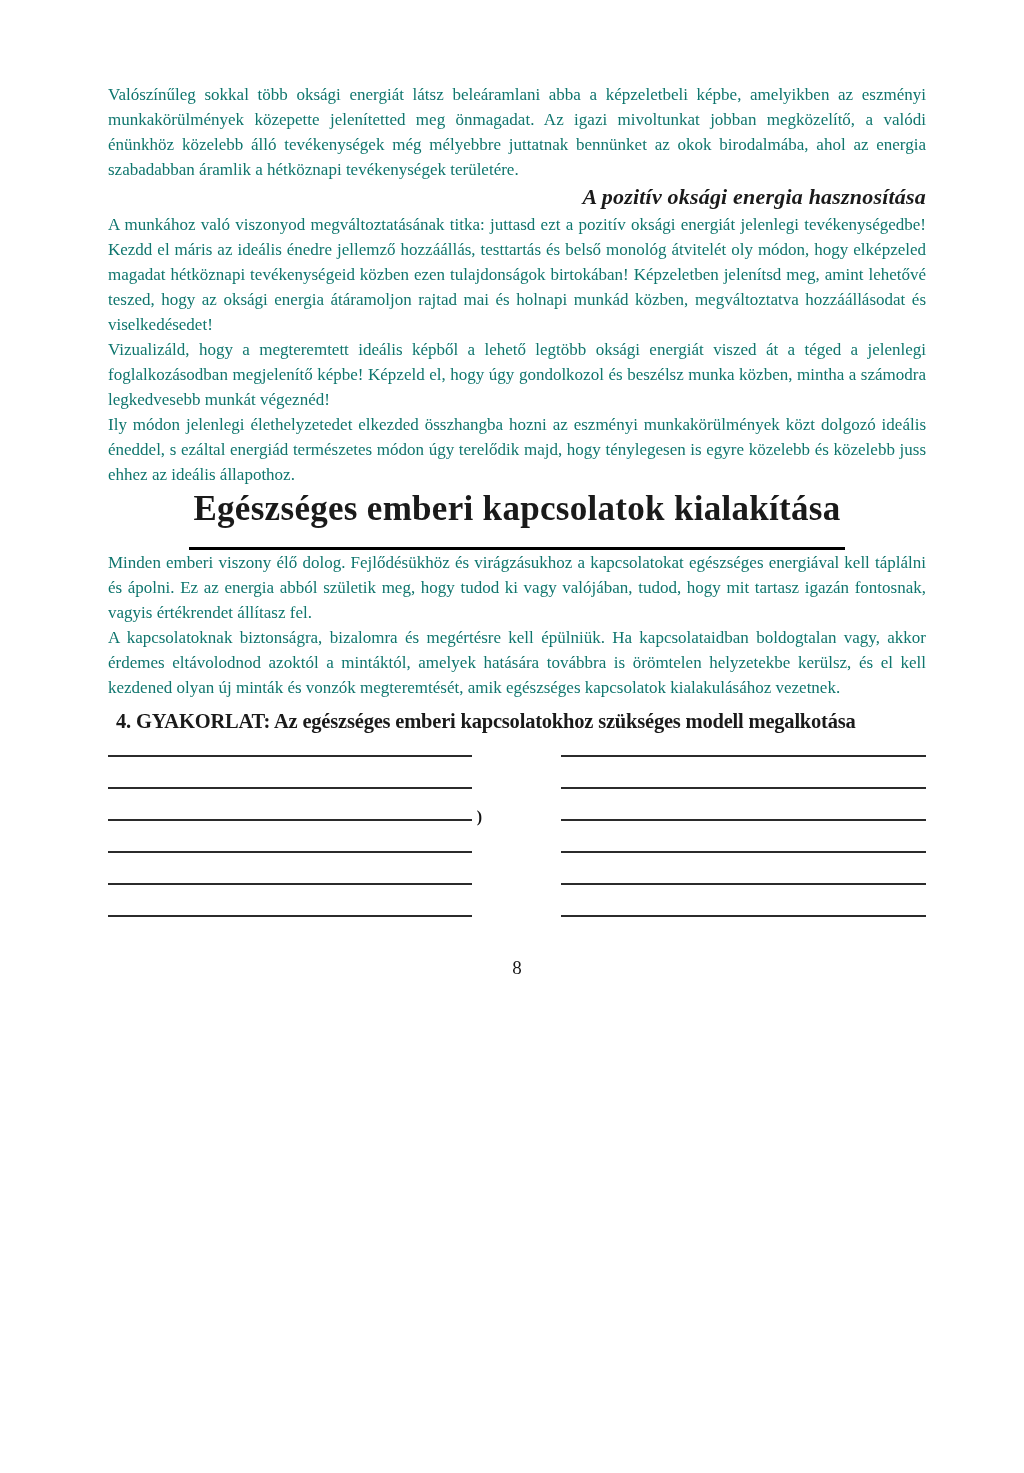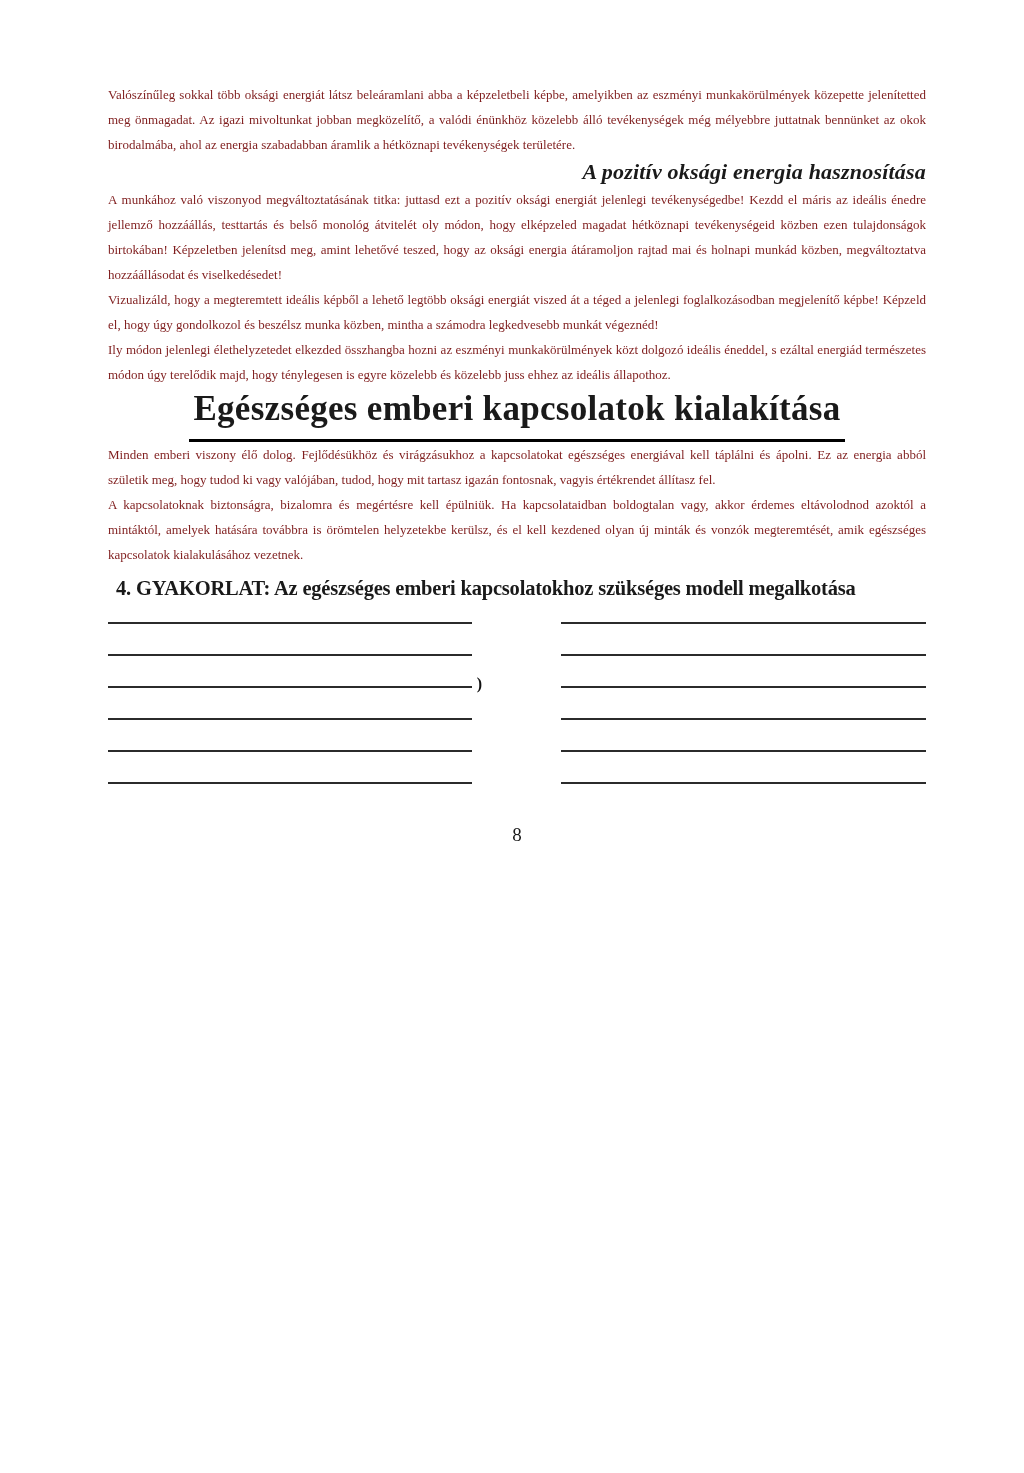--- a/index.html
+++ b/index.html
@@ -17,25 +17,25 @@
     overflow: hidden;
   }
   .content {
     position: absolute;
     left: 108px;
     top: 0;
     width: 818px;
     padding-top: 82px;
   }
   p.body {
-    font-size: 13px;
+    font-size: 17px;
     line-height: 25px;
     text-align: justify;
     margin: 0;
-    color: #7f1d1d;
+    color: #0f766e;
   }
   .mb-intro   { margin-bottom: 36px; }
   .mb-h1      { margin-bottom: 12px; text-align: right; }
   .mb-p2      { margin-bottom: 22px; }
   .mb-p3      { margin-bottom: 24px; }
   .mb-p4      { margin-bottom: 34px; }
   .mb-bighead { margin-bottom: 40px; }
   .mb-p5      { margin-bottom: 27px; }
   .mb-p6      { margin-bottom: 29px; }
   .mb-h3      { margin-bottom: 24px; }
@@ -53,21 +53,21 @@
   .bighead-wrap {
     text-align: center;
     margin: 0;
   }
   h1.bighead {
     display: inline-block;
     font-size: 35px;
     line-height: 44px;
     font-weight: bold;
     margin: 0;
-    padding: 0 4px 8px 4px;
+    padding: 0 4px 16px 4px;
     border-bottom: 3px solid #000000;
     letter-spacing: 0.3px;
     white-space: nowrap;
   }
   h3.exercise-head {
     font-size: 20.5px;
     line-height: 27px;
     font-weight: bold;
     margin: 8px;
     white-space: nowrap;

